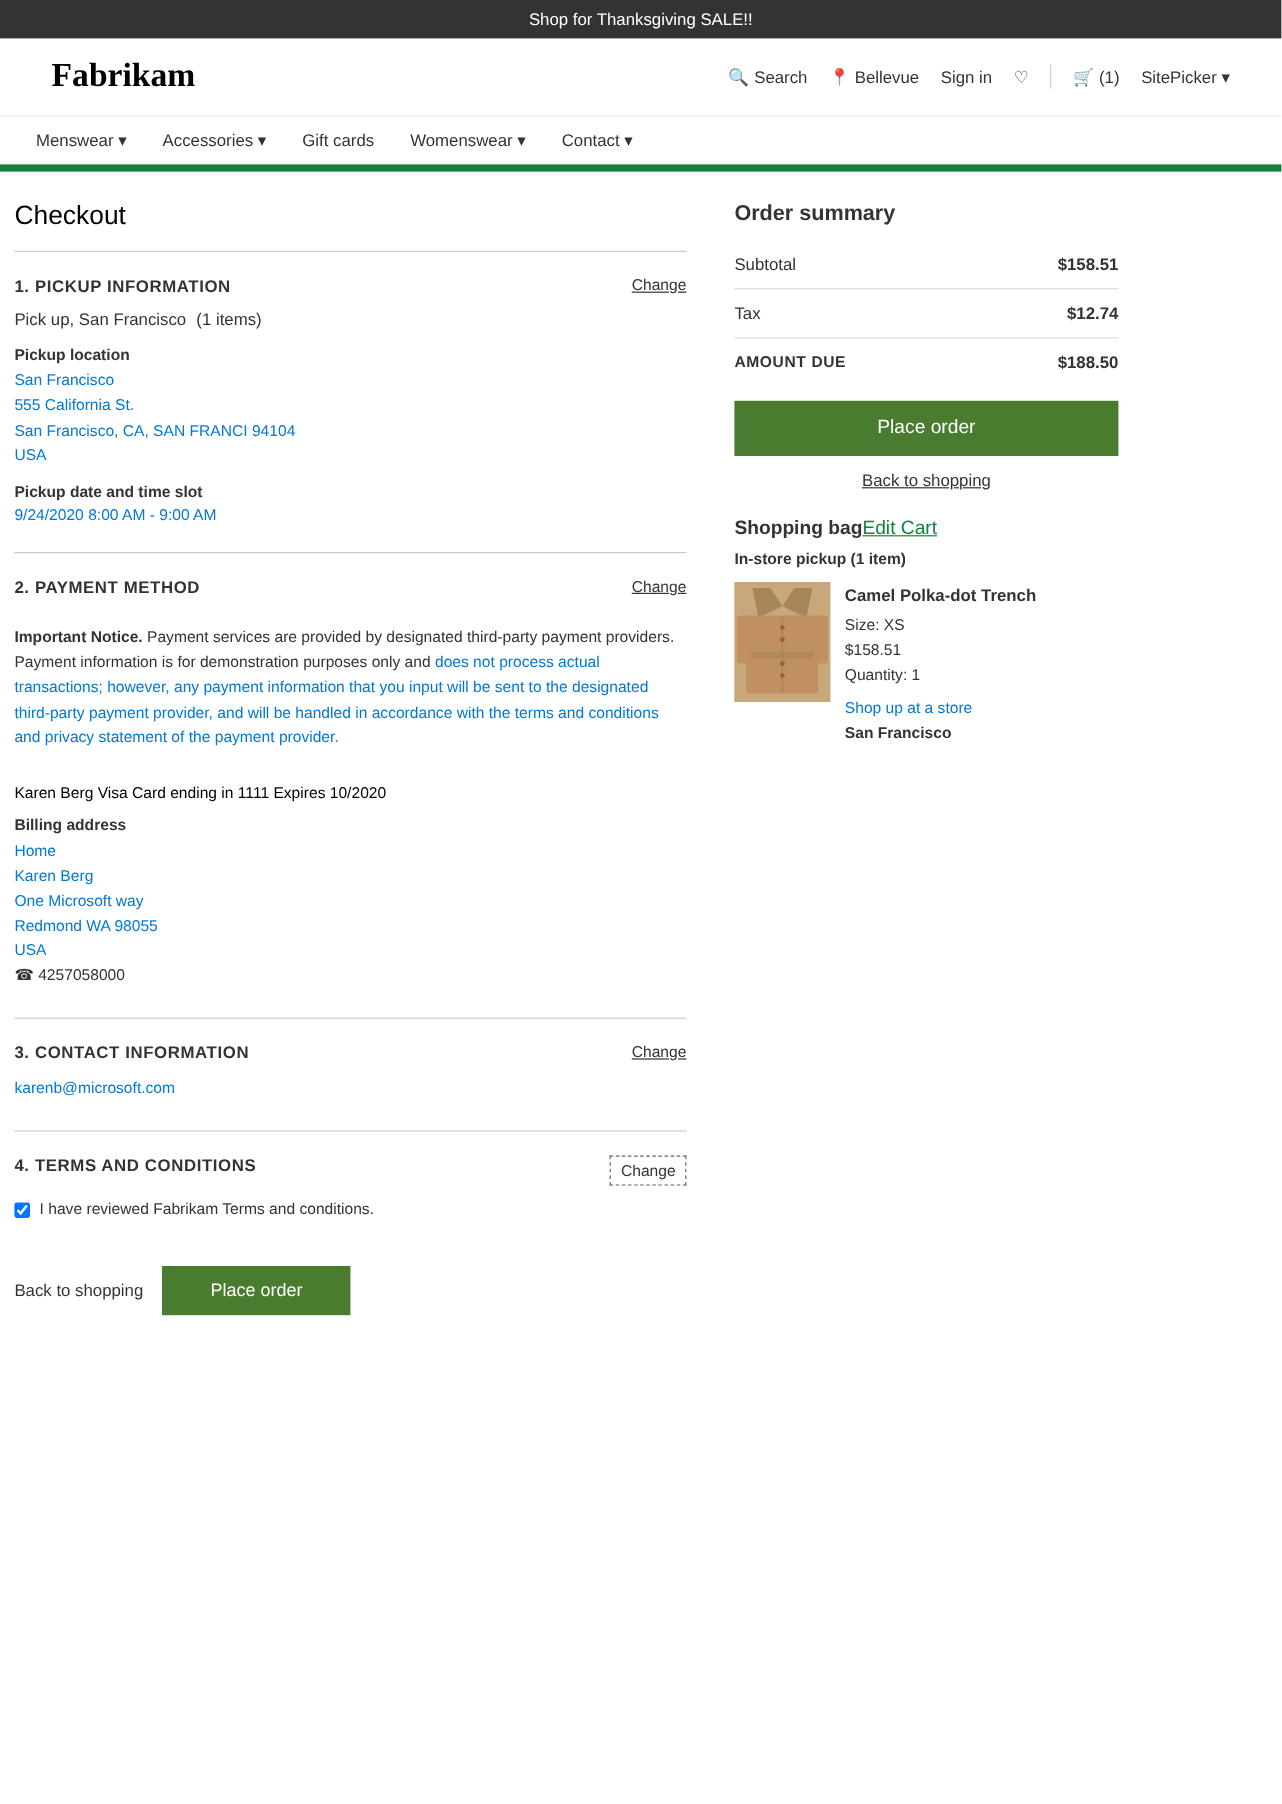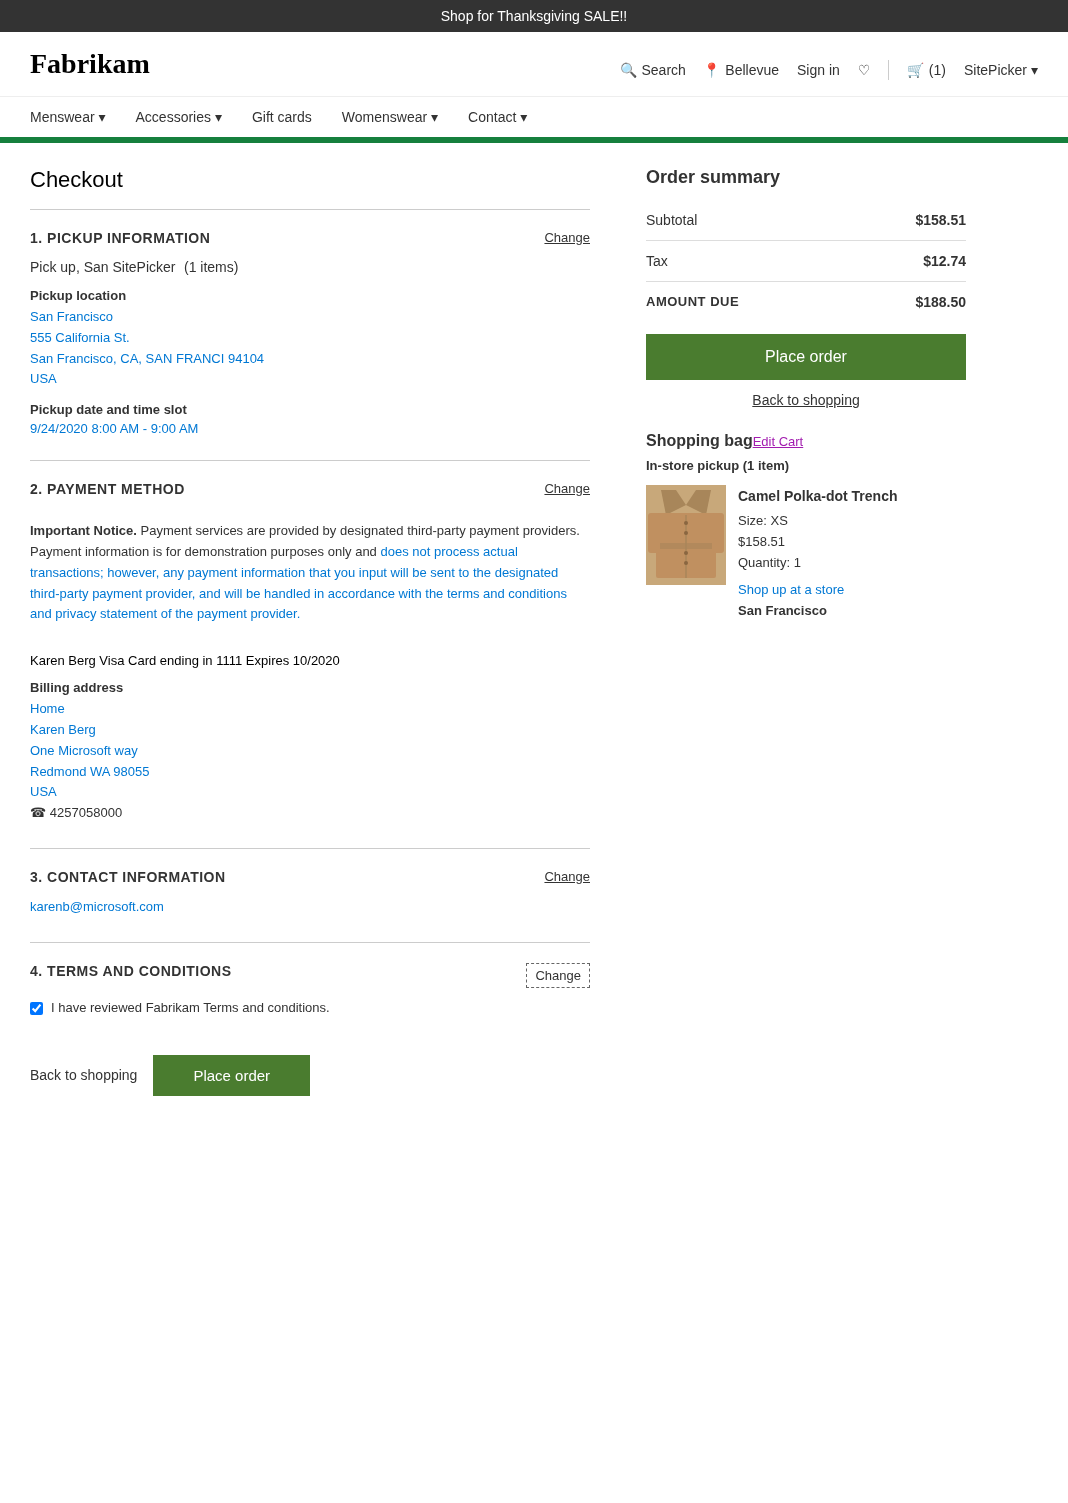--- a/index.html
+++ b/index.html
@@ -10,22 +10,22 @@
       background: #333;
       color: #fff;
       text-align: center;
       padding: 8px;
       font-size: 14px;
     }
 
     
     .header {
       display: flex;
-      align-items: flex-end;
-      padding: 16px 30px;
+      align-items: center;
+      padding: 16px 43px;
       border-bottom: 1px solid #eee;
     }
     .logo {
       font-size: 28px;
       font-weight: bold;
       font-family: Georgia, serif;
       color: #000;
       flex: 1;
     }
     .header-actions {
@@ -57,22 +57,22 @@
     }
     .nav a {
       text-decoration: none;
       color: #333;
       font-size: 14px;
     }
 
     
     .main-content {
       display: flex;
-      padding: 24px 30px;
-      gap: 56px;
+      padding: 24px 12px;
+      gap: 40px;
     }
 
     
     .left-col {
       flex: 1;
       max-width: 560px;
     }
 
     .page-title {
       font-size: 22px;
@@ -263,23 +263,23 @@
     .shopping-bag-header {
       display: flex;
       align-items: center;
       margin-bottom: 8px;
     }
     .shopping-bag-title {
       font-size: 16px;
       font-weight: bold;
     }
     .edit-cart-link {
-      color: #a21caf;
+      color: #15803d;
       text-decoration: underline;
-      font-size: 13px;
+      font-size: 16px;
       cursor: pointer;
     }
     .pickup-label {
       font-size: 13px;
       font-weight: bold;
       margin-bottom: 12px;
     }
     .bag-item {
       display: flex;
       gap: 12px;
@@ -394,21 +394,21 @@
     <div class="section">
       <div class="section-header">
         <div class="section-title">
           <span>1.</span>
           <span>PICKUP INFORMATION</span>
         </div>
         <a href="#" class="change-link">Change</a>
       </div>
 
       <div class="pickup-title">
-        <span>Pick up, San SitePicker</span>
+        <span>Pick up, San Francisco</span>
         <span style="font-weight:normal;font-size:14px;margin-left:4px;">(1 items)</span>
       </div>
 
       <div class="label-bold">Pickup location</div>
       <div class="address-block">
         <div>San Francisco</div>
         <div>555 California St.</div>
         <div>San Francisco, CA, SAN FRANCI 94104</div>
         <div>USA</div>
       </div>

